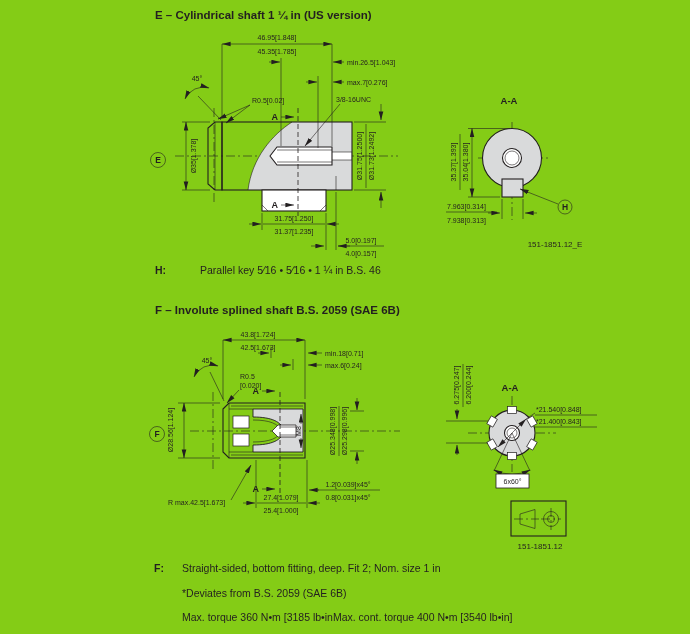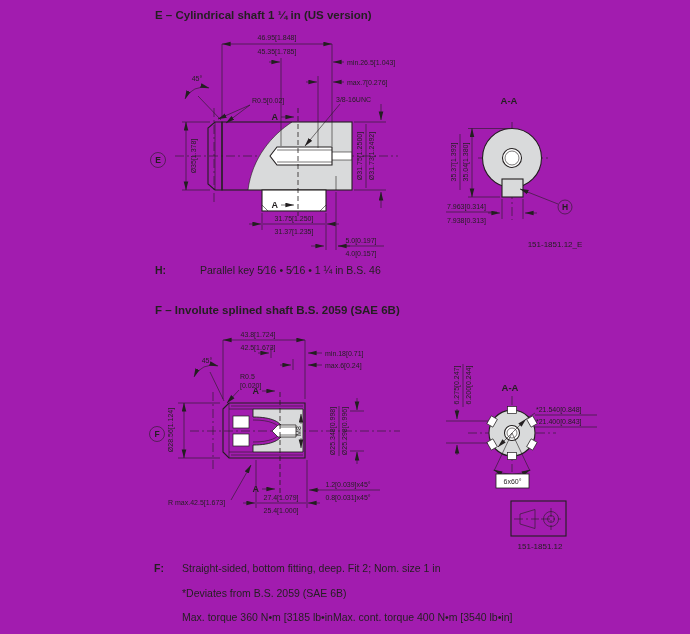--- a/index.html
+++ b/index.html
@@ -1,16 +1,16 @@
 <!DOCTYPE html>
 <html><head>
 <meta charset="utf-8">
 <style>
   html,body{margin:0;padding:0;background:#fff;}
-  .page{position:relative;width:690px;height:634px;background:#a21caf;font-family:"Liberation Sans",sans-serif;}
+  .page{position:relative;width:690px;height:634px;background:#84cc16;font-family:"Liberation Sans",sans-serif;}
   svg{display:block;}
   svg text{font-family:"Liberation Sans",sans-serif;fill:#231f20;}
   .ln{stroke:#231f20;stroke-width:1.1;fill:none;}
   .tn{stroke:#231f20;stroke-width:0.6;fill:none;}
   .cl{stroke:#231f20;stroke-width:0.6;fill:none;stroke-dasharray:9 3 2 3;}
   .sl{stroke:#231f20;stroke-width:0.8;fill:none;stroke-dasharray:5 3;}
   .fg{fill:#d9dadb;}
   .wf{fill:#ffffff;}
   .d{font-size:7px;}
   .dm{font-size:7px;text-anchor:middle;}

